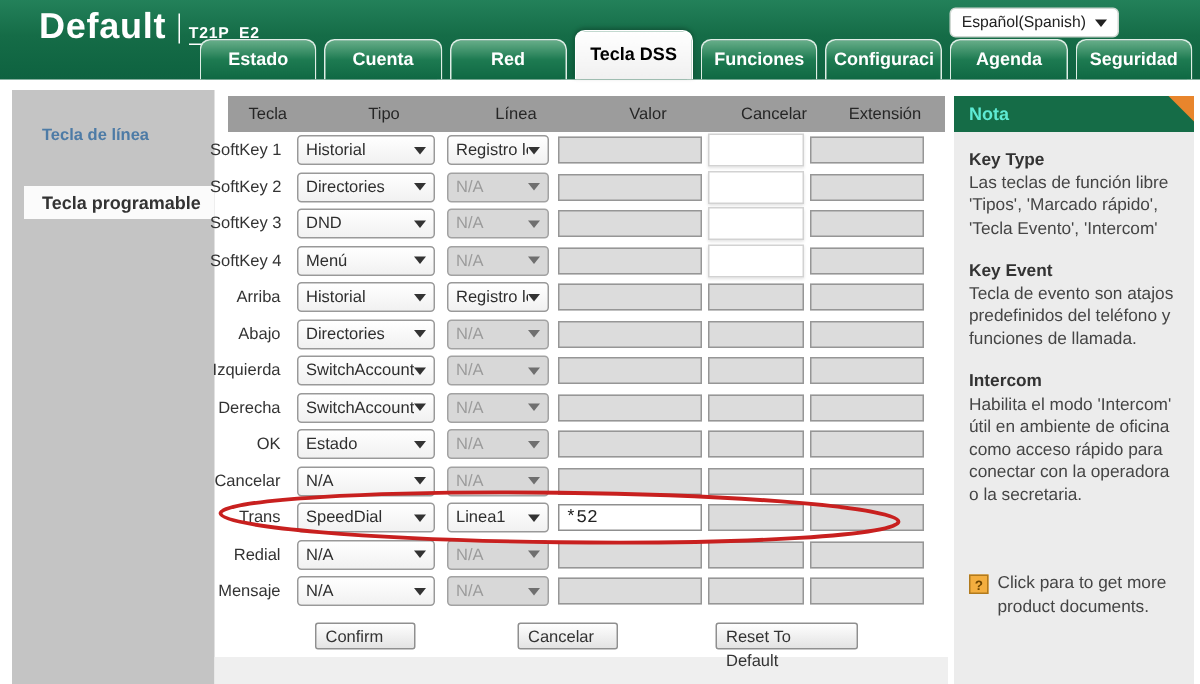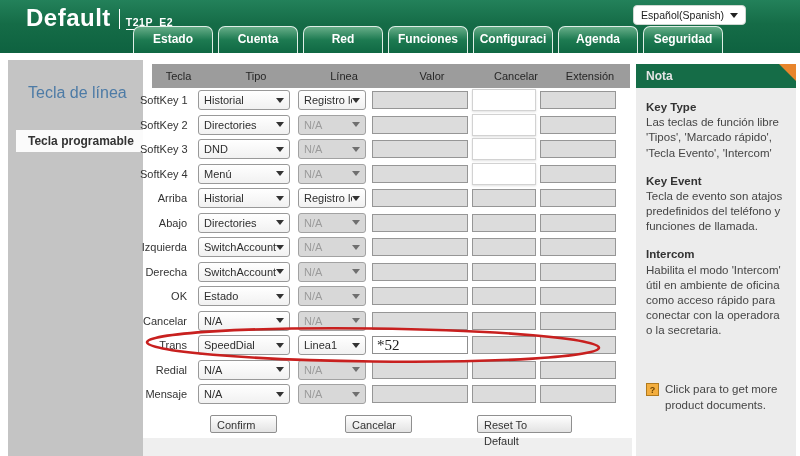--- a/index.html
+++ b/index.html
@@ -35,21 +35,21 @@
     overflow:hidden;white-space:nowrap;
   }
   .tab.active{
     height:32px;line-height:31px;width:79px;
     background:linear-gradient(180deg,#ffffff 0%,#f0f0f0 100%);
     color:#000;border-color:#ffffff;
     box-shadow:0 -1px 3px rgba(0,0,0,.25);
   }
   
   .sidebar{position:absolute;left:8px;top:60px;width:135px;height:396px;background:#c4c4c4;}
-  .side-link{margin:24px 0 0 20px;font-size:16px;font-weight:normal;color:#4d7ba6;cursor:pointer;}
+  .side-link{margin:24px 0 0 20px;font-size:11px;font-weight:bold;color:#4d7ba6;cursor:pointer;}
   .side-active{
     margin-top:28px;margin-left:8px;width:127px;height:22px;line-height:22px;
     background:#fbfbfb;color:#333;font-size:12px;font-weight:bold;padding-left:12px;
     box-sizing:border-box;cursor:pointer;
   }
   
   .thead{
     position:absolute;left:152px;top:64px;width:478px;height:24px;
     background:#9c9c9c;display:flex;align-items:center;
   }
@@ -64,40 +64,40 @@
     background:linear-gradient(180deg,#ffffff 0%,#f1f1f1 100%);
     display:flex;align-items:center;padding:0 5px;cursor:pointer;
   }
   .sel span{font-size:11px;color:#2e2e2e;white-space:nowrap;overflow:hidden;flex:1;}
   .sel .chev{border-top-color:#333;flex:none;}
   .sel.dis{background:#d8d8d8;border-color:#a2a2a2;cursor:default;}
   .sel.dis span{color:#9b9b9b;}
   .sel.dis .chev{border-top-color:#6f6f6f;}
   .tin{
     height:18px;box-sizing:border-box;border:1px solid #8f8f8f;background:#fff;
-    font-family:Liberation Serif, serif;font-size:15px;color:#222;padding:0 4px;outline:none;
+    font-family:Liberation Mono, monospace;font-size:12px;color:#222;padding:0 4px;outline:none;
   }
   .tin.dis{background:#dcdcdc;border-color:#969696;}
   .tin.lab{height:22px;background:#fff;border:1px solid #d2d2d2;box-shadow:0 1px 2px rgba(0,0,0,.12);}
   
   .btnrow{position:absolute;left:152px;top:415px;width:478px;height:20px;}
   .btn{
     position:absolute;height:18px;box-sizing:border-box;border:1px solid #8f8f8f;border-radius:2px;
     background:linear-gradient(180deg,#fefefe 0%,#e3e3e3 100%);
     font-size:11px;color:#333;text-align:left;line-height:16px;cursor:pointer;
     font-family:"Liberation Sans",sans-serif;
   }
   .btn-confirm{left:58px;width:67px;}
   .btn-cancel{left:193px;width:67px;}
   .btn-reset{left:325px;width:95px;}
   .botstrip{position:absolute;left:143px;top:438px;width:489px;height:18px;background:#efefef;}
   
   .note{position:absolute;left:636px;top:64px;width:160px;height:392px;background:#ececec;}
   .note-head{
-    position:relative;height:24px;background:#156c47;color:#e5e5e5;
+    position:relative;height:24px;background:#156c47;color:#5eead4;
     font-size:12px;font-weight:bold;line-height:24px;padding-left:10px;
   }
   .note-fold{position:absolute;right:0;top:0;width:0;height:0;border-left:17px solid transparent;border-top:17px solid #e8852c;}
   .note-body{padding:12px 10px 0 10px;font-size:11.5px;color:#454545;line-height:1.32;}
   .note-sec{margin-bottom:13px;}
   .note-sec b{color:#333;display:block;}
   .note-link{display:flex;gap:6px;margin-top:44px;align-items:flex-start;cursor:pointer;}
   .qicon{
     flex:none;width:13px;height:13px;margin-top:1px;background:#f3ae3f;border:1px solid #b17a1d;
     color:#6e4500;font-size:9px;font-weight:bold;text-align:center;line-height:13px;box-sizing:border-box;
@@ -116,20 +116,21 @@
     <span class="model">T21P_E2</span>
   </div>
   <div class="lang">
     <span>Español(Spanish)</span>
     <i class="chev"></i>
   </div>
   <div class="tabbar">
       <div class="tab">Estado</div>
       <div class="tab">Cuenta</div>
       <div class="tab">Red</div>
+      <div class="tab active">Tecla DSS</div>
       <div class="tab">Funciones</div>
       <div class="tab">Configuraci</div>
       <div class="tab">Agenda</div>
       <div class="tab">Seguridad</div>
     </div>
 </div>
 
 <div class="sidebar" id="sidebar">
     <div class="side-link">Tecla de línea</div>
     <div class="side-active">Tecla programable</div>

